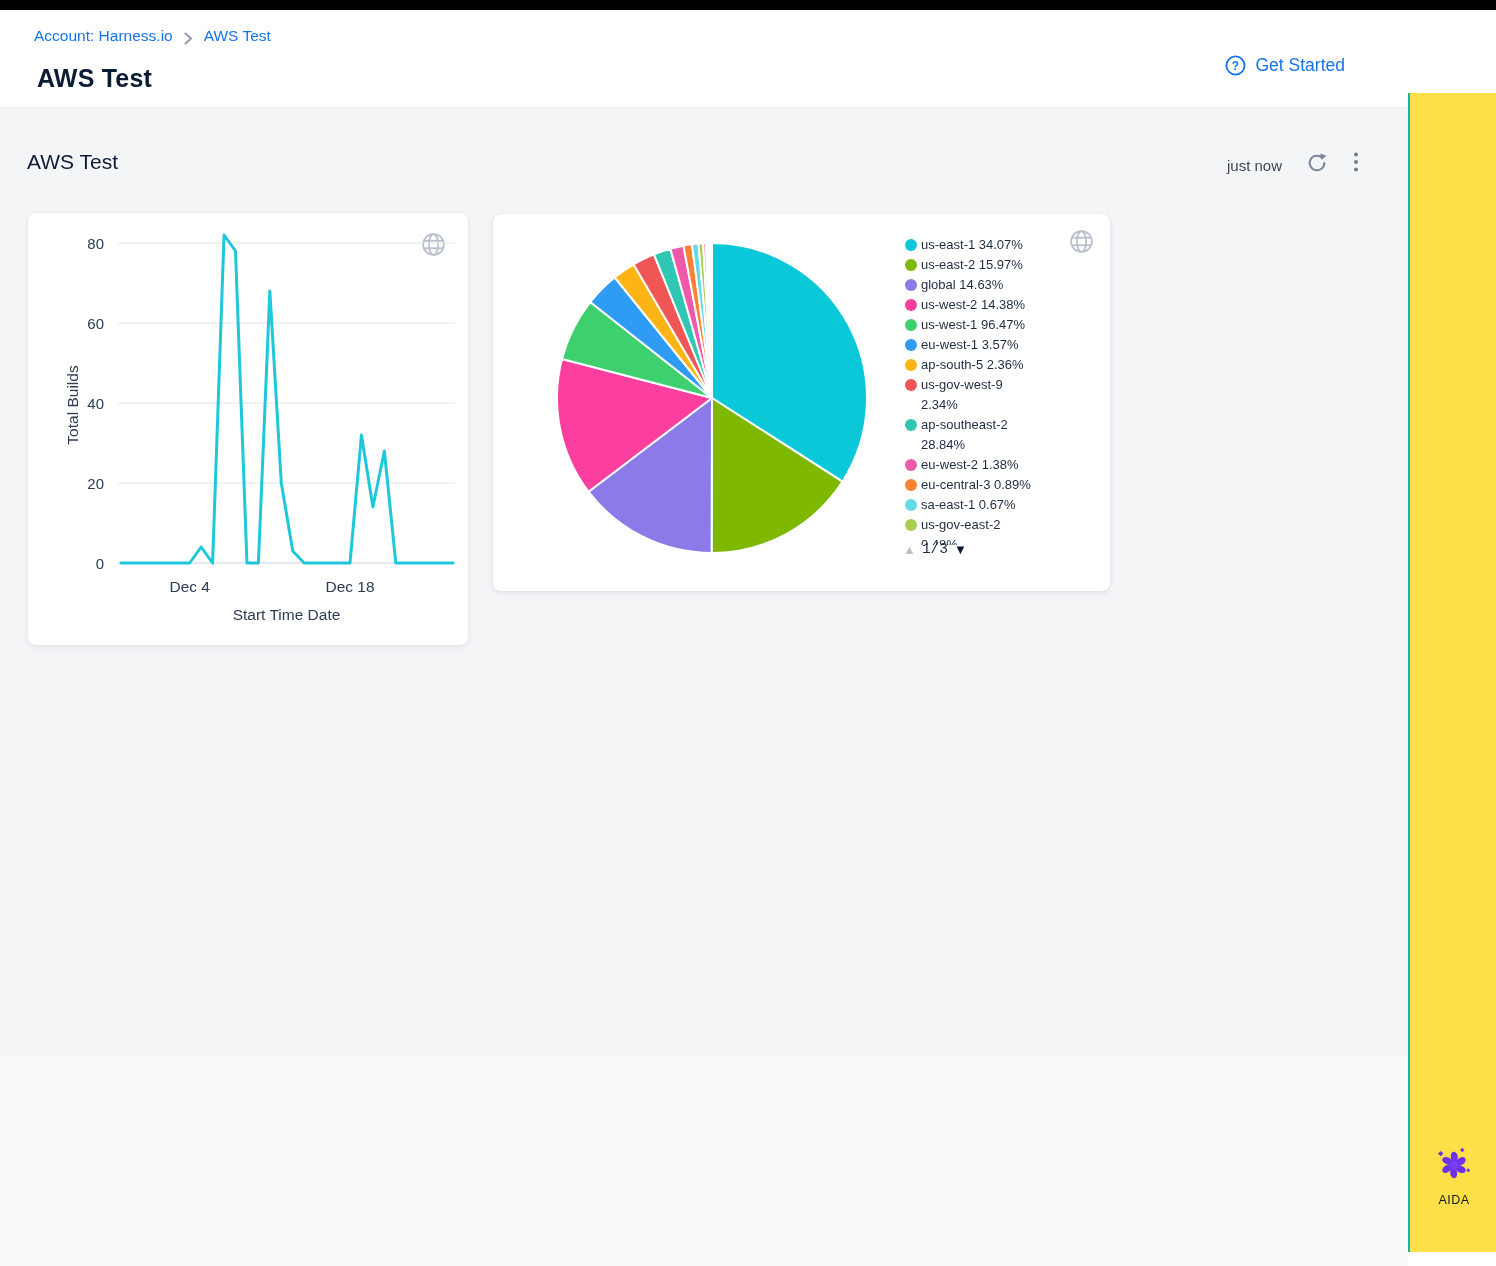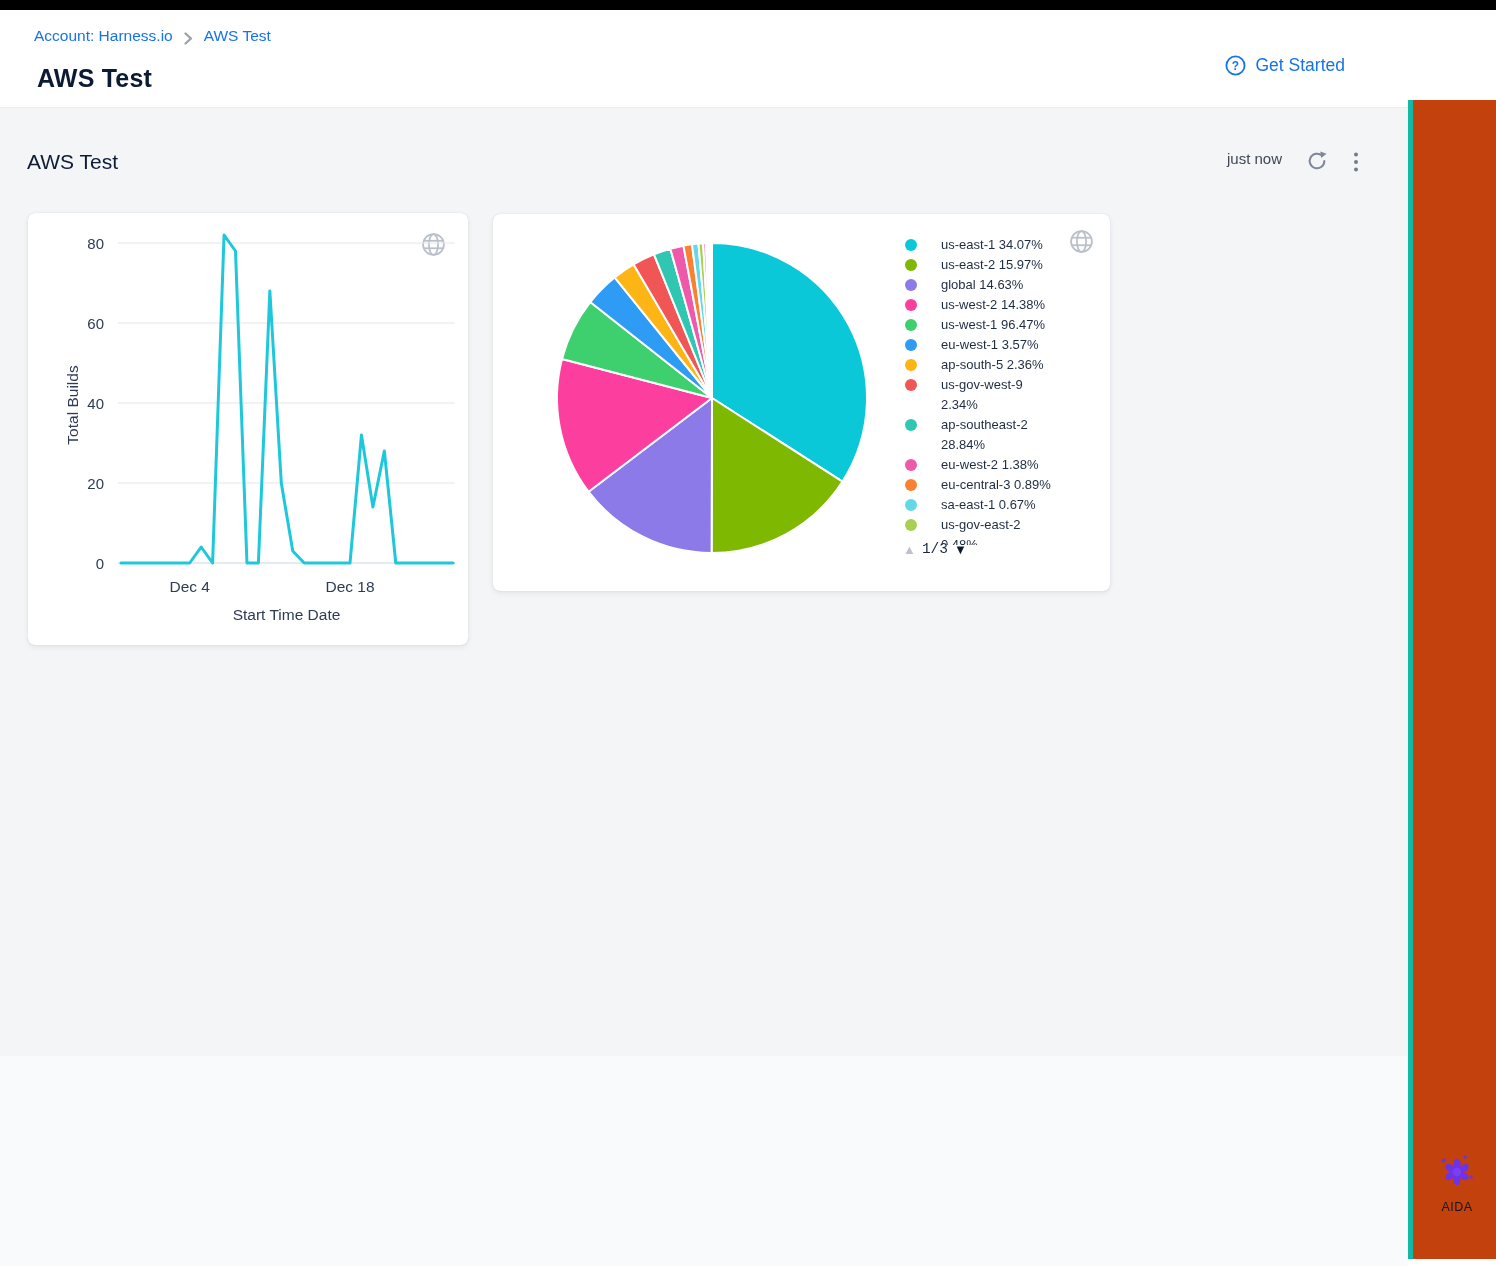--- a/index.html
+++ b/index.html
@@ -11,45 +11,45 @@
   .topbar{position:absolute;left:0;top:0;width:1496px;height:10px;background:#000;}
   .header{position:absolute;left:0;top:10px;width:1496px;height:97px;background:#fff;}
   .breadcrumb{position:absolute;left:34px;top:17px;display:flex;align-items:flex-end;gap:11px;font-size:15.5px;}
   .breadcrumb a{color:#1773e8;text-decoration:none;font-weight:500;cursor:pointer;}
   .crumb-chevron{display:inline-flex;margin-top:1px;}
   .page-title{position:absolute;left:37px;top:54px;margin:0;font-size:25px;font-weight:700;color:#0b1b33;letter-spacing:.2px;}
   .get-started{position:absolute;right:151px;top:44px;display:flex;align-items:center;gap:9px;color:#1773e8;font-size:17.5px;font-weight:500;cursor:pointer;}
 
   .main{position:absolute;left:0;top:107px;width:1408px;height:948px;background:#f4f5f7;border-top:1px solid #eceef1;border-bottom:1px solid #e4e6ea;}
   .dash-title{position:absolute;left:27px;top:42px;font-size:21px;font-weight:500;color:#0d1b36;}
-  .dash-actions{position:absolute;right:48px;top:42px;display:flex;align-items:flex-start;gap:24px;}
+  .dash-actions{position:absolute;right:48px;top:42px;display:flex;align-items:flex-end;gap:24px;}
   .refresh-ts{font-size:15px;color:#3f4754;}
   .icon-btn{display:inline-flex;align-items:center;justify-content:center;cursor:pointer;background:none;border:none;padding:0;}
 
   .card{position:absolute;background:#fff;border-radius:7px;
         box-shadow:0 0 1px rgba(40,41,61,.18),0 2px 5px rgba(96,97,112,.12);}
   .card-line{left:28px;top:105px;width:440px;height:432px;}
   .card-pie{left:493px;top:106px;width:617px;height:377px;}
   .globe{position:absolute;opacity:.9;}
   .card-line .globe{top:19px;right:22px;}
   .card-pie .globe{top:15px;right:16px;}
   .chart-svg{position:absolute;left:0;top:0;}
 
   .legend{position:absolute;left:412px;top:21px;width:170px;max-height:310px;overflow:hidden;
           font-size:13px;color:#1e2c42;}
-  .legend-item{display:flex;gap:24px;line-height:20px;cursor:pointer;}
+  .legend-item{display:flex;gap:4px;line-height:20px;cursor:pointer;}
   .legend-dot{width:12px;height:12px;border-radius:50%;flex:none;margin-top:4px;}
   .legend-text{width:130px;}
   .legend-pagination{position:absolute;left:410px;top:327px;display:flex;align-items:center;gap:6px;font-size:14.5px;color:#1b2a3f;}
   .pg-up{color:#bcc1ca;font-size:13px;cursor:default;}
   .pg-down{color:#0d1828;font-size:13px;cursor:pointer;}
   .pg-label{font-weight:400;font-family:Liberation Mono, monospace;}
 
   .bottom-strip{position:absolute;left:0;top:1056px;width:1408px;height:210px;background:#f9fafc;}
-  .right-rail{position:absolute;left:1408px;top:100px;width:88px;height:1159px;background:#c2410c;border-left:5px solid #14b8a6;box-sizing:border-box;}
+  .right-rail{position:absolute;left:1408px;top:93px;width:88px;height:1159px;background:#fde047;border-left:2px solid #14b8a6;box-sizing:border-box;}
   .aida{position:absolute;left:0;top:1053px;width:88px;text-align:center;cursor:pointer;}
   .aida-label{margin-top:5px;font-size:12.5px;color:#15181e;letter-spacing:.5px;}
 </style>
 </head>
 <body>
 
 <div class="topbar"></div>
 
 <div class="header">
   <div class="breadcrumb">

